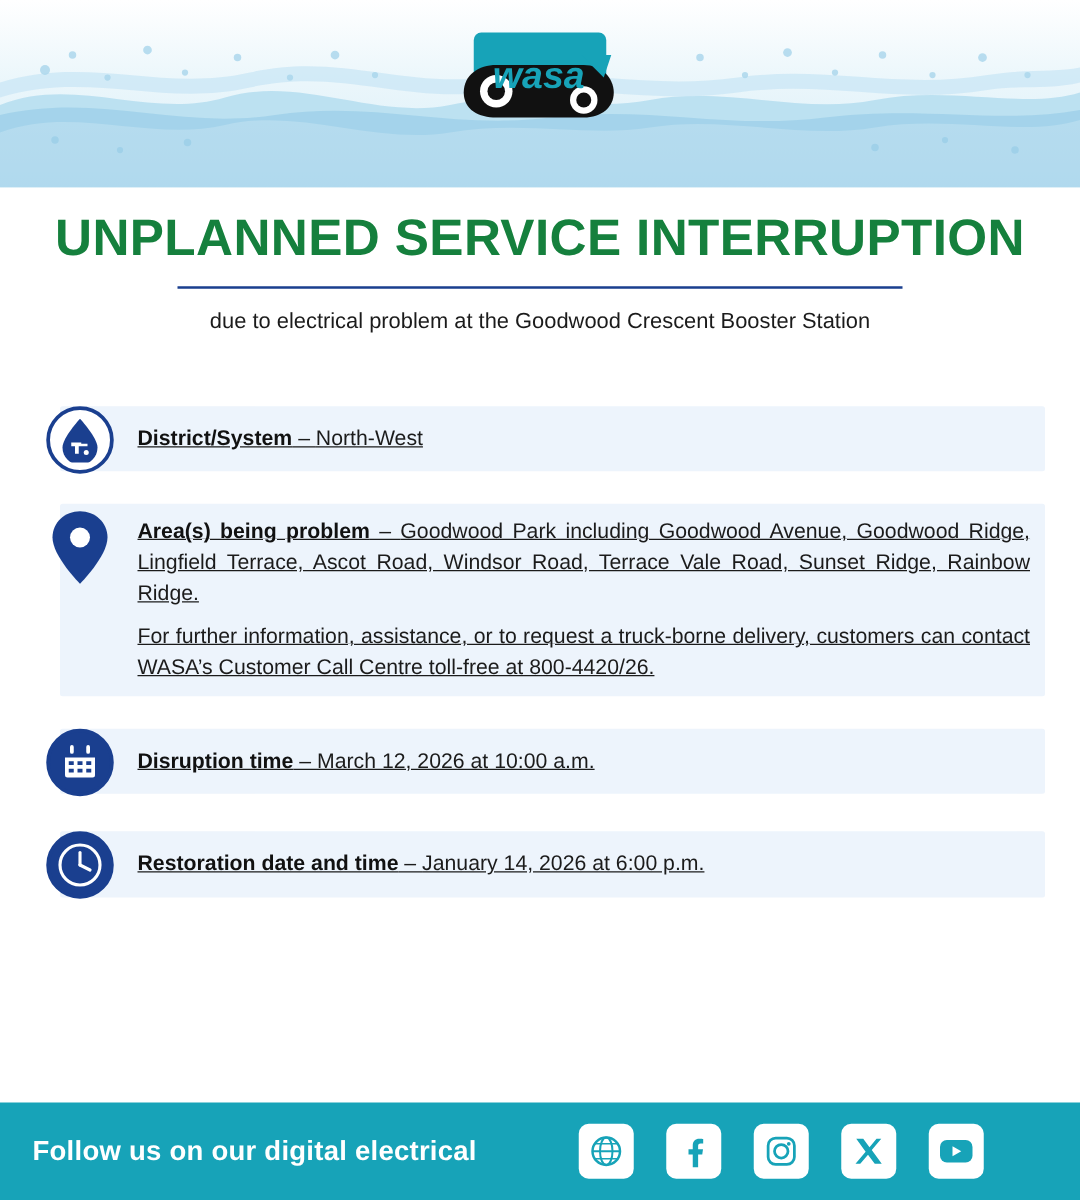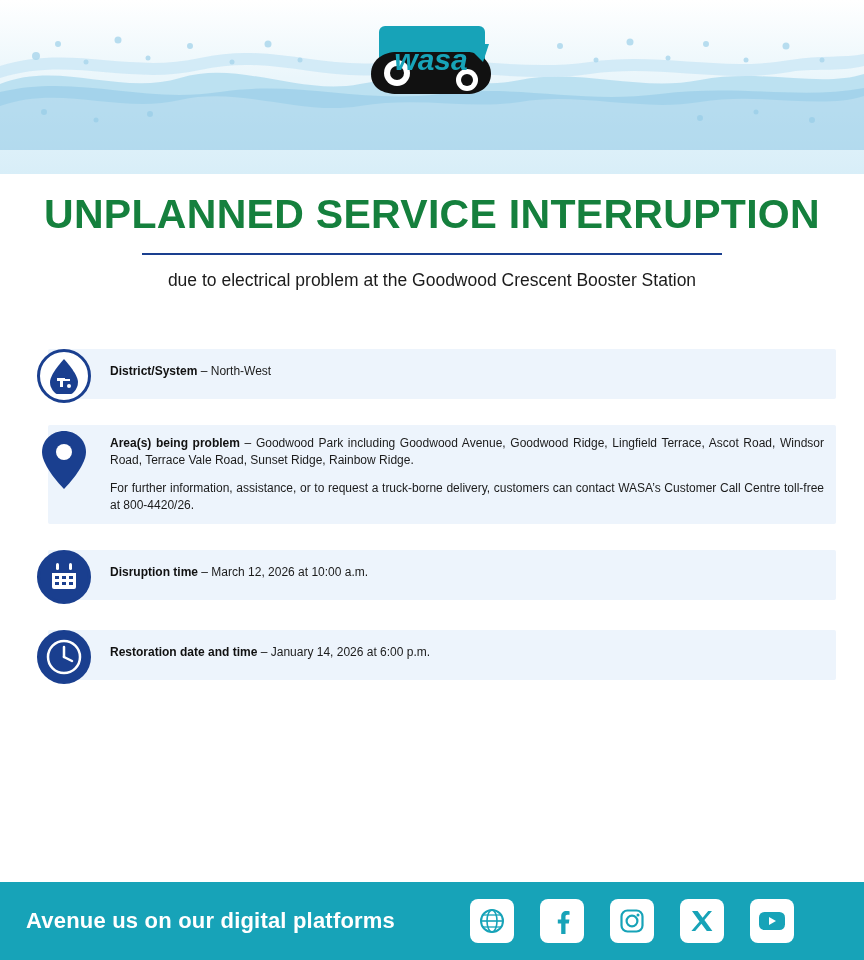--- a/index.html
+++ b/index.html
@@ -19,21 +19,21 @@
     width: 864px;
     height: 960px;
     background: #ffffff;
     display: flex;
     flex-direction: column;
   }
 
   
   .header {
     position: relative;
-    height: 174px;
+    height: 150px;
     background: linear-gradient(to bottom, #ffffff 0%, #eaf6fb 45%, #d8eef8 100%);
     overflow: hidden;
     flex: 0 0 auto;
   }
   .splash {
     position: absolute;
     left: 0;
     top: 0;
     width: 864px;
     height: 150px;
@@ -106,24 +106,25 @@
     width: 92px;
     display: flex;
     justify-content: center;
     padding-top: 4px;
   }
   .text-cell {
     position: relative;
     z-index: 1;
     flex: 1 1 auto;
     padding: 10px 22px 10px 0;
-    font-size: 12px;
+    font-size: 17px;
     color: #1b1b1b;
     line-height: 1.45;
     text-align: justify;
+    text-decoration: underline;
   }
   .text-cell p { margin: 0 0 10px 0; }
   .text-cell p:last-child { margin-bottom: 0; }
   .lbl {
     font-weight: bold;
     color: #111111;
   }
   .row-short .text-cell { text-align: left; padding-top: 18px; padding-bottom: 18px; }
 
   .circ {
@@ -321,21 +322,21 @@
       <div class="text-cell">
         <p>
           <span class="lbl">Restoration date and time</span><span> – </span><span>January 14, 2026 at 6:00 p.m.</span>
         </p>
       </div>
     </div>
 
   </div>
 
   <div class="footer">
-    <div class="footer-text">Avenue us on our digital platforms</div>
+    <div class="footer-text">Follow us on our digital electrical</div>
     <div class="socials">
 
       <a class="sbtn" href="#">
         <svg width="26" height="26" viewBox="0 0 26 26">
           <circle cx="13" cy="13" r="11" fill="none" stroke="#17A3B8" stroke-width="2"></circle>
           <ellipse cx="13" cy="13" rx="5" ry="11" fill="none" stroke="#17A3B8" stroke-width="1.6"></ellipse>
           <line x1="2" y1="13" x2="24" y2="13" stroke="#17A3B8" stroke-width="1.6"></line>
           <line x1="4" y1="7" x2="22" y2="7" stroke="#17A3B8" stroke-width="1.3"></line>
           <line x1="4" y1="19" x2="22" y2="19" stroke="#17A3B8" stroke-width="1.3"></line>
         </svg>

